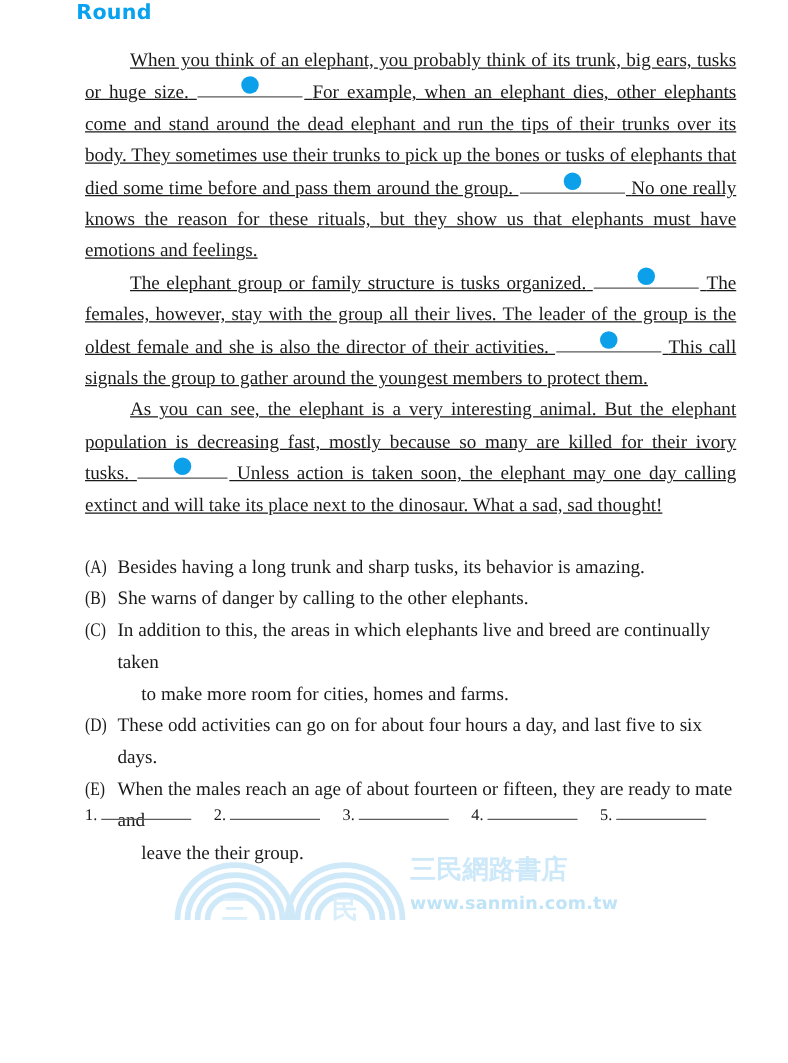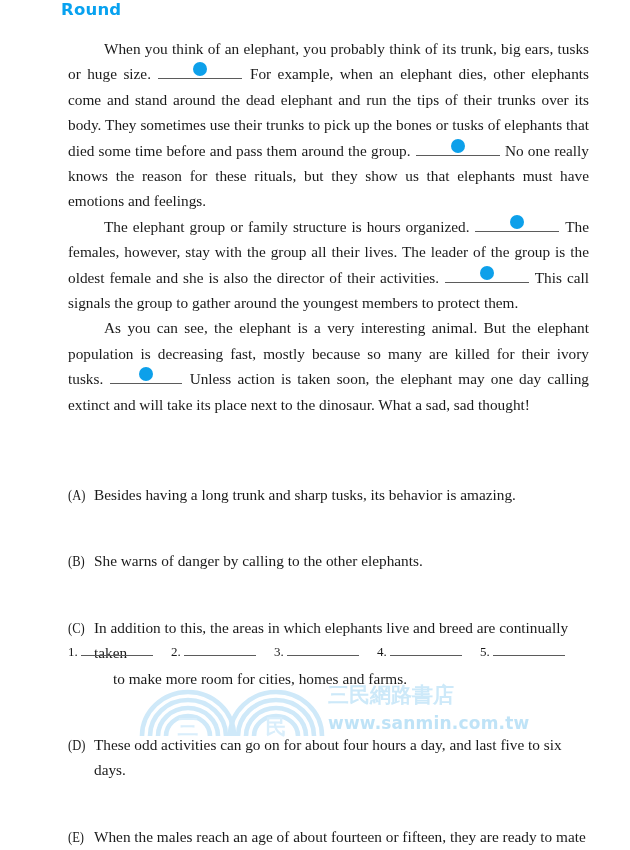--- a/index.html
+++ b/index.html
@@ -44,20 +44,21 @@
     width: 521px;
   }
   .para {
     margin: 0 0 0 0;
     font-size: 15.3px;
     line-height: 25.4px;
     text-align: justify;
     text-justify: inter-word;
     text-indent: 36px;
     hyphens: none;
+    text-decoration: underline;
   }
 
   
   .blank {
     display: inline-block;
     position: relative;
     width: 84px;
     height: 15px;
     vertical-align: baseline;
     border-bottom: 1.1px solid #5b5b5b;
@@ -103,21 +104,20 @@
     left: 0;
     top: 0;
     font-size: 15.3px;
     transform: scaleX(0.82);
     transform-origin: left center;
     white-space: nowrap;
   }
   .choice .cont {
     display: block;
     padding-left: 0;
-    margin-top: 41px;
   }
   .choice .wrap2 {
     display: block;
     padding-left: 19px;
   }
 
   
   .answers {
     position: absolute;
     left: 68px;
@@ -169,21 +169,21 @@
     font-family: "DejaVu Sans", sans-serif;
     font-size: 21px;
     font-weight: bold;
     color: #CDE9F9;
     letter-spacing: 0px;
     line-height: 34px;
     white-space: nowrap;
   }
   .wm-url {
     font-family: "DejaVu Sans", sans-serif;
-    font-size: 17px;
+    font-size: 14px;
     font-weight: bold;
     color: #BFE3F7;
     letter-spacing: 0.2px;
     line-height: 22px;
     white-space: nowrap;
   }
 </style>
 </head>
 <body>
 
@@ -195,21 +195,21 @@
 
     <p class="para">
       <span>When you think of an elephant, you probably think of its trunk, big ears, tusks or huge size.</span>
       <span class="blank"><span class="num">1</span></span>
       <span>For example, when an elephant dies, other elephants come and stand around the dead elephant and run the tips of their trunks over its body. They sometimes use their trunks to pick up the bones or tusks of elephants that died some time before and pass them around the group.</span>
       <span class="blank"><span class="num">2</span></span>
       <span>No one really knows the reason for these rituals, but they show us that elephants must have emotions and feelings.</span>
     </p>
 
     <p class="para">
-      <span>The elephant group or family structure is hours organized.</span>
+      <span>The elephant group or family structure is tusks organized.</span>
       <span class="blank"><span class="num">3</span></span>
       <span>The females, however, stay with the group all their lives. The leader of the group is the oldest female and she is also the director of their activities.</span>
       <span class="blank"><span class="num">4</span></span>
       <span>This call signals the group to gather around the youngest members to protect them.</span>
     </p>
 
     <p class="para">
       <span>As you can see, the elephant is a very interesting animal. But the elephant population is decreasing fast, mostly because so many are killed for their ivory tusks.</span>
       <span class="blank lead"><span class="num">5</span></span>
       <span>Unless action is taken soon, the elephant may one day calling extinct and will take its place next to the dinosaur. What a sad, sad thought!</span>

